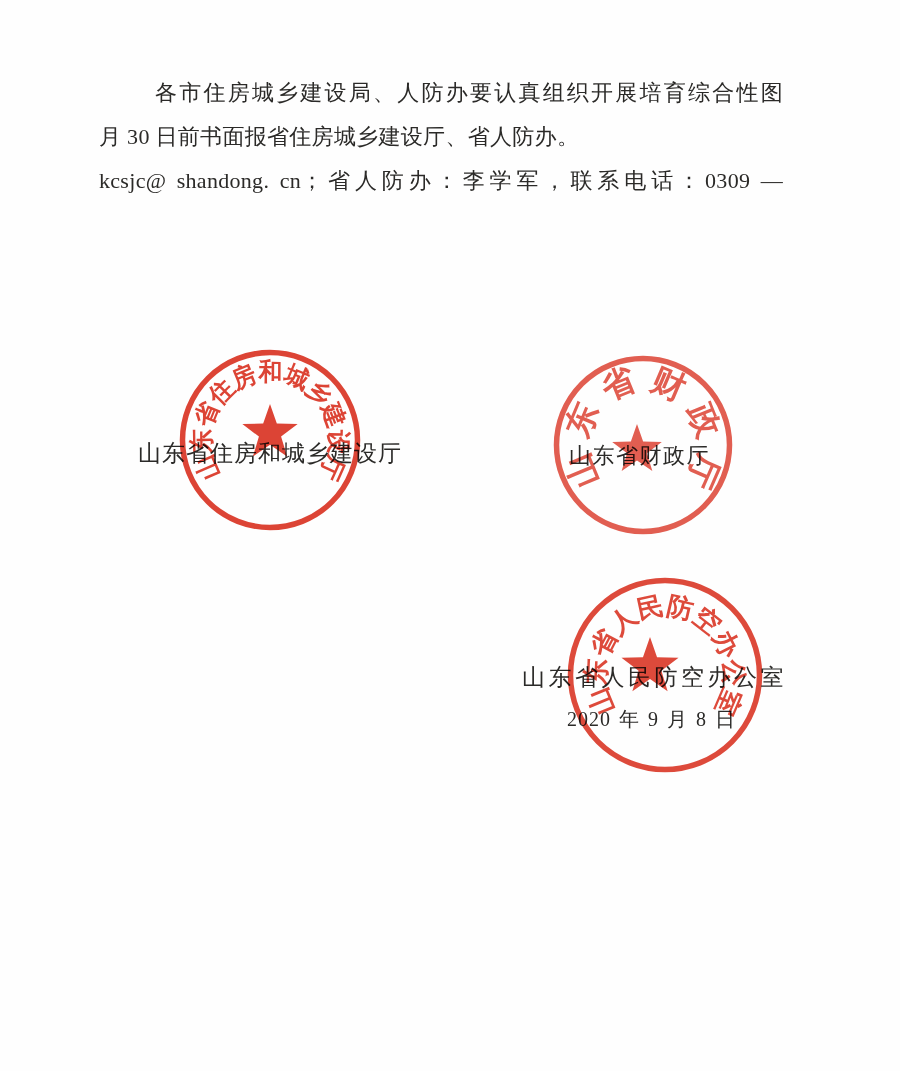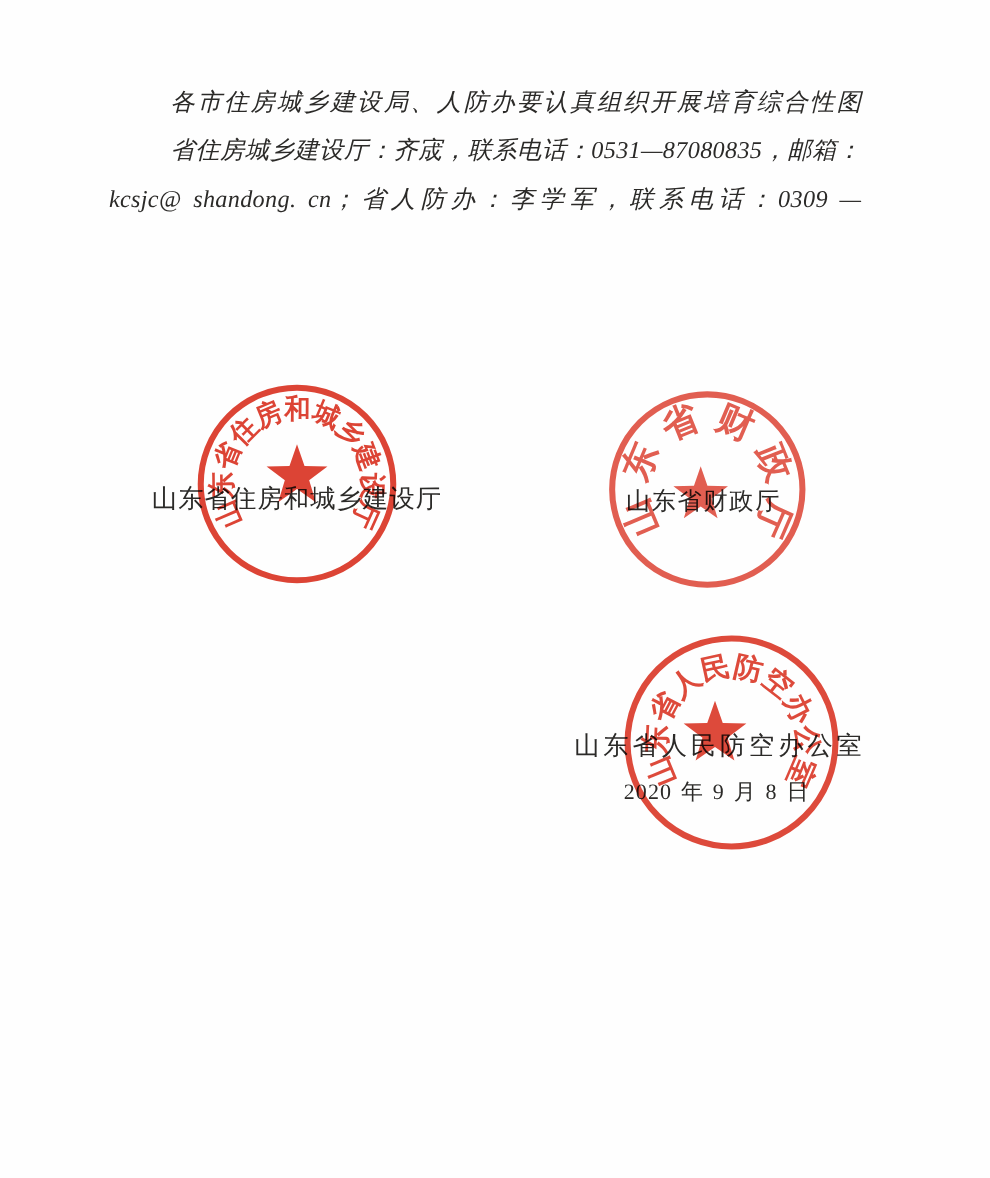--- a/index.html
+++ b/index.html
@@ -20,21 +20,20 @@
   
   .body-text {
     position: absolute;
     left: 99px;
     top: 71px;
     width: 684px;
     font-size: 22px;
     line-height: 44px;
     color: var(--ink);
     letter-spacing: 0.3px;
-    font-style: italic;
   }
   .line {
     text-align: justify;
     text-align-last: justify;
     white-space: normal;
   }
   .line.indent { text-indent: 56px; }
   .line.last { text-align-last: left; }
   
   .org-label {
@@ -68,21 +67,21 @@
   .seal-2 { left: 551px; top: 353px; opacity: 0.82; }
   .seal-3 { left: 565px; top: 575px; opacity: 0.92; }
 </style>
 </head>
 <body>
 
 <div class="page">
 
   <div class="body-text">
     <div class="line indent">各市住房城乡建设局、人防办要认真组织开展培育综合性图</div>
-    <div class="line indent">省住房城乡建设厅：齐宬，联系电话：0531—87080835，邮箱：</div>
+    <div class="line last">月 30 日前书面报省住房城乡建设厅、省人防办。</div>
     <div class="line">kcsjc@ shandong. cn；省人防办：李学军，联系电话：0309 —</div>
   </div>
 
   <div class="org-label org-housing">山东省住房和城乡建设厅</div>
   <div class="org-label org-finance">山东省财政厅</div>
   <div class="org-label org-civil-defense">山东省人民防空办公室</div>
   <div class="org-label sign-date">2020 年 9 月 8 日</div>
 
   <svg class="seal seal-1" width="186" height="186" viewBox="-93 -93 186 186">
     <defs>

